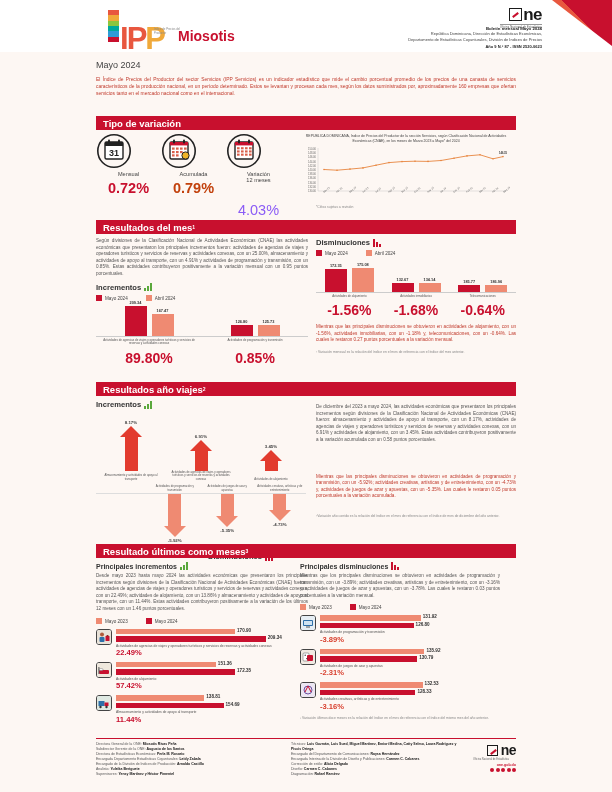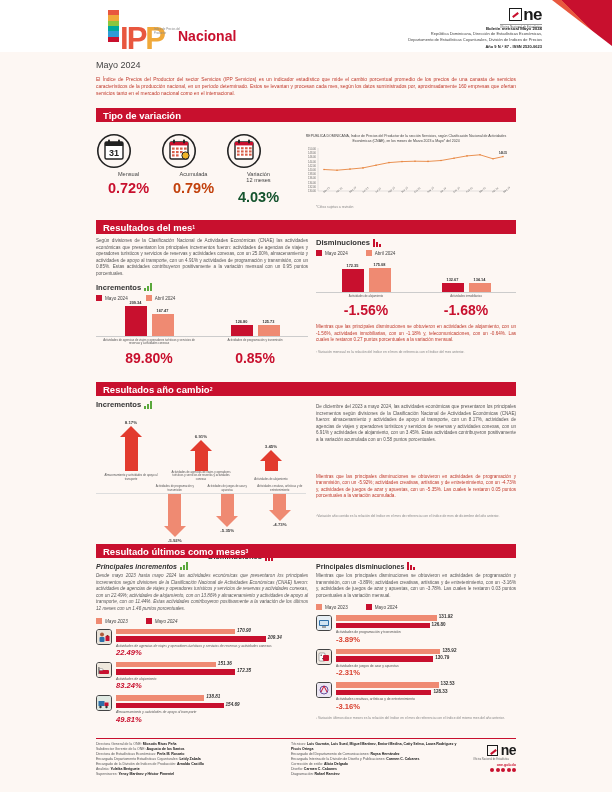--- a/index.html
+++ b/index.html
@@ -118,42 +118,42 @@
           <i style="background:#f0a93a"></i>
         <i style="background:#8cc63f"></i>
           <i style="background:#00a99d"></i>
         <i style="background:#2e9bd6"></i>
           <i style="background:#c8102e"></i>
       </div>
       <div class="ipp-text"><span class="ipp-p1">I</span><span class="ipp-p1">P</span><span class="ipp-p2">P</span></div>
       <div class="ipp-sub">Índice de Precios del Productor</div>
     </div>
 
-    <div class="servicios">Nacional</div>
+    <div class="servicios">Miosotis</div>
 
     <div class="one-logo-box">
       <div class="one-word">
           <span class="one-mark"></span>
           <span>ne</span>
         </div>
       <div class="one-tag">Oficina Nacional de Estadística</div>
     </div>
 
     <div class="hdr-lines">
       <div><b>Boletín mensual Mayo 2024</b></div>
       <div>República Dominicana, Dirección de Estadísticas Económicas,</div>
       <div>Departamento de Estadísticas Coyunturales, División de Índices de Precios</div>
     </div>
     <div class="hdr-issn">Año 9 N.° 87 - ISSN 2520-0623</div>
   </div>
 
   <div class="month">Mayo 2024</div>
   <div class="intro">El Índice de Precios del Productor del sector Servicios (IPP Servicios) es un indicador estadístico que mide el cambio porcentual promedio de los precios de una canasta de servicios característicos de la producción nacional, en un período determinado. Estos se levantan y procesan cada mes, según los datos suministrados por, aproximadamente 160 empresas que ofertan servicios tanto en el mercado nacional como en el internacional.</div>
 
-  <div class="secbar" style="left:96px; top:108px; width:420px;">
+  <div class="secbar" style="left:96px; top:116px; width:420px;">
     <span>Tipo de variación</span>
   </div>
 
   <div class="panel" style="left:96px; top:133px; width:195px;">
     <div style="display:flex;">
 
       <div style="flex:1;text-align:center;">
         <svg width="36" height="36" viewBox="0 0 36 36">
           <circle cx="18" cy="18" r="16.2" fill="none" stroke="#222" stroke-width="1.6"></circle>
           <rect x="9" y="9" width="18" height="17" rx="1.5" fill="#fff" stroke="#222" stroke-width="1.4"></rect>
@@ -207,21 +207,21 @@
             <rect x="19" y="17.4" width="2.6" height="2.1"></rect>
               <rect x="23" y="17.4" width="2.6" height="2.1"></rect>
             <rect x="11" y="20.6" width="2.6" height="2.1"></rect>
               <rect x="15" y="20.6" width="2.6" height="2.1"></rect>
             <rect x="19" y="20.6" width="2.6" height="2.1"></rect>
               <rect x="23" y="20.6" width="2.6" height="2.1"></rect>
           </g>
         </svg>
         <div style="font-size:5.6px;color:#444;margin-top:2px;white-space:pre-line;line-height:6.4px;">Variación
 12 meses</div>
-        <div style="font-size:14.5px;font-weight:bold;color:#14532d;margin-top:5px;">4.03%</div>
+        <div style="font-size:14.5px;font-weight:normal;color:#8b5cf6;margin-top:18px;">4.03%</div>
       </div>
     </div>
   </div>
 
   <div class="panel" style="left:298px; top:134px; width:216px;">
     <div style="font-size:3.5px;line-height:4.6px;color:#444;text-align:center;padding:0 6px;">REPÚBLICA DOMINICANA, Índice de Precios del Productor de la sección Servicios, según Clasificación Nacional de Actividades Económicas (CNAE), en los meses de Marzo 2023 a Mayo* del 2024</div>
     <svg width="216" height="58" viewBox="0 0 216 58" style="margin-top:2px;">
       <g font-size="2.6" font-family="Liberation Sans" fill="#666">
         <text x="18" y="5" text-anchor="end">150.00</text>
         <text x="18" y="9.2" text-anchor="end">148.00</text>
@@ -355,27 +355,39 @@
           <div class="bar b-dark" style="height:9px">
               <b>132.67</b>
             </div>
           <div class="bar b-light" style="height:9.5px">
               <b>134.14</b>
             </div>
         </div>
         <div class="cap" style="min-height:5px">Actividades inmobiliarias</div>
         <div class="pct">-1.68%</div>
       </div>
+      <div class="pairgrp">
+        <div class="bars" style="height:24px">
+          <div class="bar b-dark" style="height:7px">
+              <b>185.77</b>
+            </div>
+          <div class="bar b-light" style="height:7.5px">
+              <b>186.96</b>
+            </div>
+        </div>
+        <div class="cap" style="min-height:5px">Telecomunicaciones</div>
+        <div class="pct">-0.64%</div>
+      </div>
     </div>
     <div class="para para-red" style="margin-top:6px;">Mientras que las principales disminuciones se obtuvieron en actividades de alojamiento, con un -1.56%, actividades inmobiliarias, con un -1.18% y, telecomunicaciones, con un -0.64%. Las cuales le restaron 0.27 puntos porcentuales a la variación mensual.</div>
     <div class="note" style="margin-top:6px;">¹ Variación mensual es la relación del índice en el mes de referencia con el índice del mes anterior.</div>
   </div>
 
   <div class="secbar" style="left:96px; top:382px; width:420px;">
-    <span>Resultados año cambio</span>
+    <span>Resultados año viajes</span>
       <sup>2</sup>
   </div>
 
   <div class="panel" style="left:96px; top:400px; width:210px;">
     <div class="grp-title">
       <span>Incrementos</span>
       <span class="mini-chart">
           <i style="height:3px;background:#5aa83c"></i>
           <i style="height:5px;background:#5aa83c"></i>
           <i style="height:8px;background:#5aa83c"></i>
@@ -459,21 +471,21 @@
     <div class="para">De diciembre del 2023 a mayo 2024, las actividades económicas que presentaron los principales incrementos según divisiones de la Clasificación Nacional de Actividades Económicas (CNAE) fueron: almacenamiento y actividades de apoyo al transporte, con un 8.17%, actividades de agencias de viajes y operadores turísticos y servicios de reservas y actividades conexas, con un 6.91% y actividades de alojamiento, con un 3.45%. Estas actividades contribuyeron positivamente a la variación acumulada con un 0.58 puntos porcentuales.</div>
     <div class="para para-red" style="margin-top:30px;">Mientras que las principales disminuciones se obtuvieron en actividades de programación y transmisión, con un -5.92%; actividades creativas, artísticas y de entretenimiento, con un -4.73% y, actividades de juegos de azar y apuestas, con un -5.35%. Las cuales le restaron 0.05 puntos porcentuales a la variación acumulada.</div>
     <div class="note" style="margin-top:14px;">²Variación año corrido es la relación del índice en el mes de referencia con el índice de mes de diciembre del año anterior.</div>
   </div>
 
   <div class="secbar" style="left:96px; top:544px; width:420px;">
     <span>Resultado últimos como meses</span>
       <sup>3</sup>
   </div>
 
-  <div class="panel" style="left:96px; top:562px; width:212px;font-style:italic;">
+  <div class="panel" style="left:96px; top:562px; width:212px;">
     <div class="grp-title" style="font-size:7px;">
       <span>Principales incrementos</span>
       <span class="mini-chart">
           <i style="height:3px;background:#5aa83c"></i>
           <i style="height:5px;background:#5aa83c"></i>
           <i style="height:8px;background:#5aa83c"></i>
         </span>
     </div>
     <div class="para" style="margin-top:3px;">Desde mayo 2023 hasta mayo 2024 las actividades económicas que presentaron los principales incrementos según divisiones de la Clasificación Nacional de Actividades Económicas (CNAE) fueron: actividades de agencias de viajes y operadores turísticos y servicios de reservas y actividades conexas, con un 22.49%; actividades de alojamiento, con un 13.86% y almacenamiento y actividades de apoyo al transporte, con un 11.44%. Estas actividades contribuyeron positivamente a la variación de los últimos 12 meses con un 1.46 puntos porcentuales.</div>
     <div class="legend" style="margin-top:5px;">
@@ -515,21 +527,21 @@
             </svg>
         </div>
         <div class="hbars">
           <div class="hbar b-light" style="width:52%">
               <span>151.36</span>
             </div>
           <div class="hbar b-dark" style="width:62%">
               <span>172.35</span>
             </div>
           <div class="hcap">Actividades de alojamiento</div>
-          <div class="hpct">83.24%</div>
+          <div class="hpct">57.42%</div>
         </div>
       </div>
 
       <div class="hrow">
         <div class="hicon">
           <svg width="14" height="14" viewBox="0 0 14 14">
               <rect width="14" height="14" fill="#dfe9e2"></rect>
               <rect x="1.5" y="5" width="6" height="5" fill="#2e6fa8"></rect>
               <rect x="7.5" y="6.5" width="4" height="3.5" fill="#c8102e"></rect>
               <circle cx="3.5" cy="11" r="1.2" fill="#333"></circle>
@@ -537,27 +549,27 @@
             </svg>
         </div>
         <div class="hbars">
           <div class="hbar b-light" style="width:46%">
               <span>138.81</span>
             </div>
           <div class="hbar b-dark" style="width:56%">
               <span>154.69</span>
             </div>
           <div class="hcap">Almacenamiento y actividades de apoyo al transporte</div>
-          <div class="hpct">49.81%</div>
-        </div>
-      </div>
-    </div>
-  </div>
-
-  <div class="panel" style="left:316px; top:562px; width:200px;">
+          <div class="hpct">11.44%</div>
+        </div>
+      </div>
+    </div>
+  </div>
+
+  <div class="panel" style="left:300px; top:562px; width:200px;">
     <div class="grp-title" style="font-size:7px;">
       <span>Principales disminuciones</span>
       <span class="mini-chart">
           <i style="height:8px;background:#c8102e"></i>
           <i style="height:5px;background:#c8102e"></i>
           <i style="height:3px;background:#c8102e"></i>
         </span>
     </div>
     <div class="para" style="margin-top:3px;">Mientras que los principales disminuciones se obtuvieron en actividades de programación y transmisión, con un -3.89%; actividades creativas, artísticas y de entretenimiento, con un -3.16% y, actividades de juegos de azar y apuestas, con un -3.78%. Las cuales le restaron 0.03 puntos porcentuales a la variación mensual.</div>
     <div class="legend" style="margin-top:5px;">

